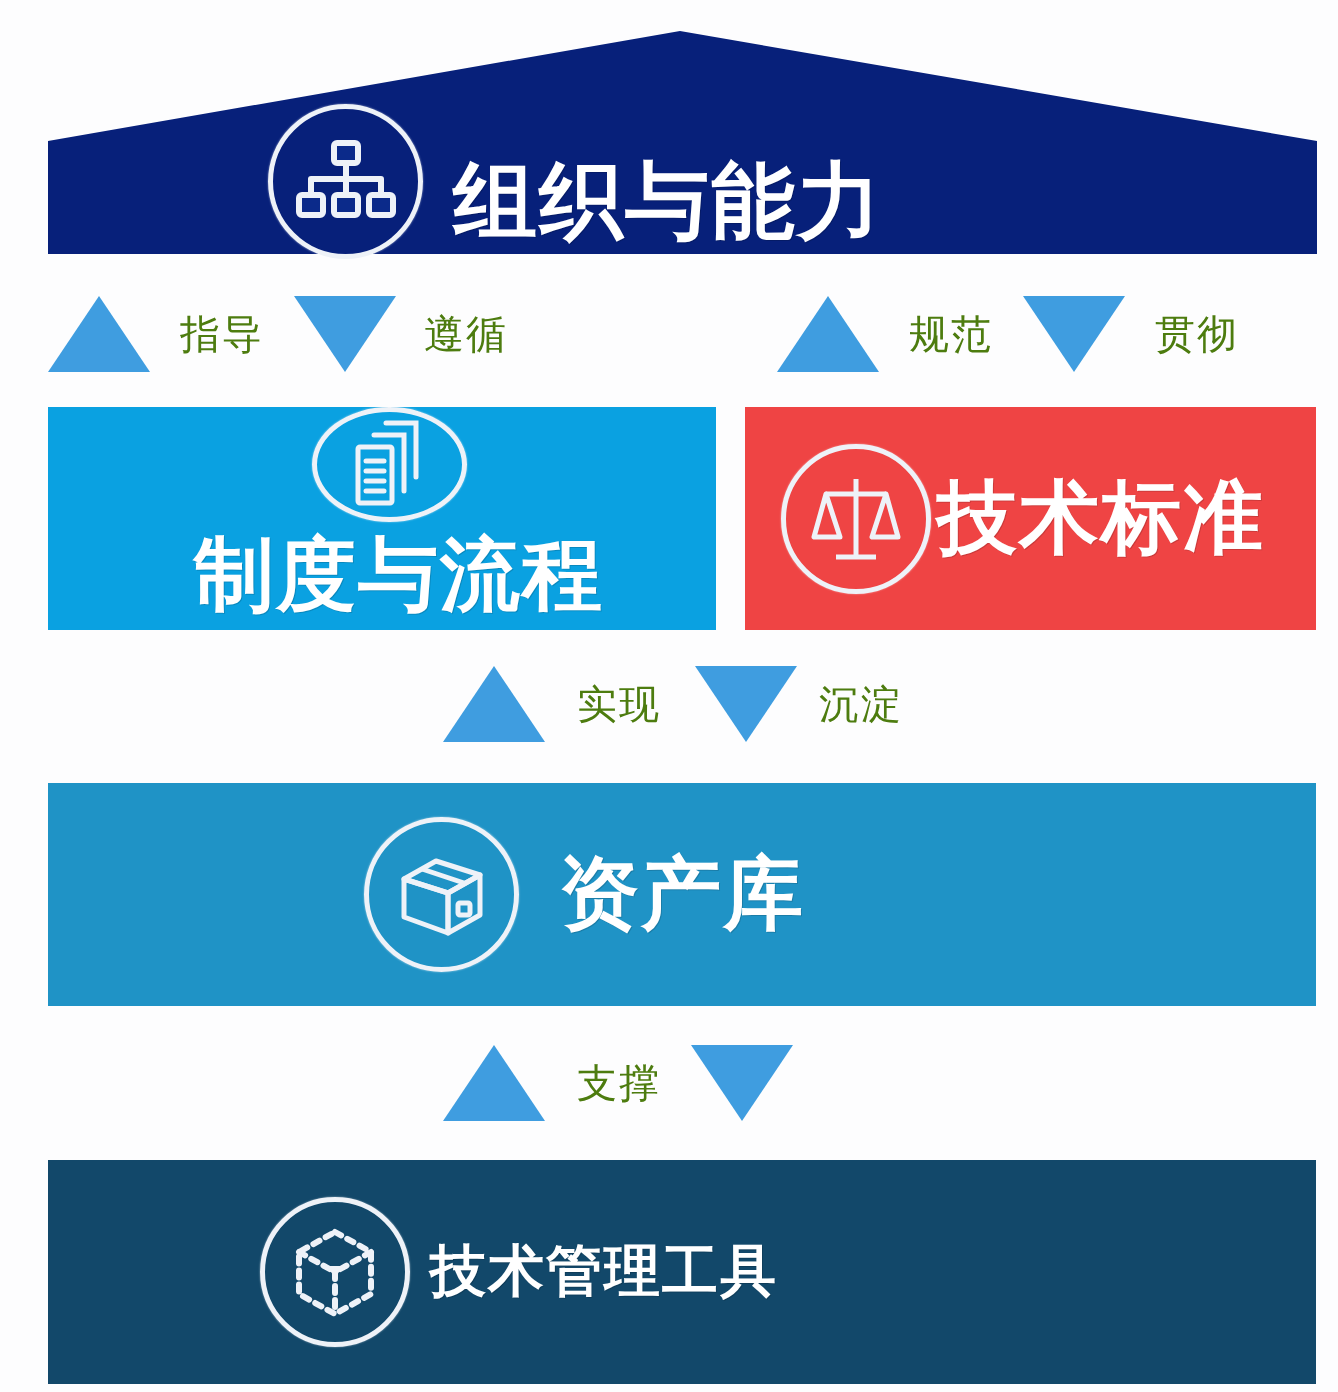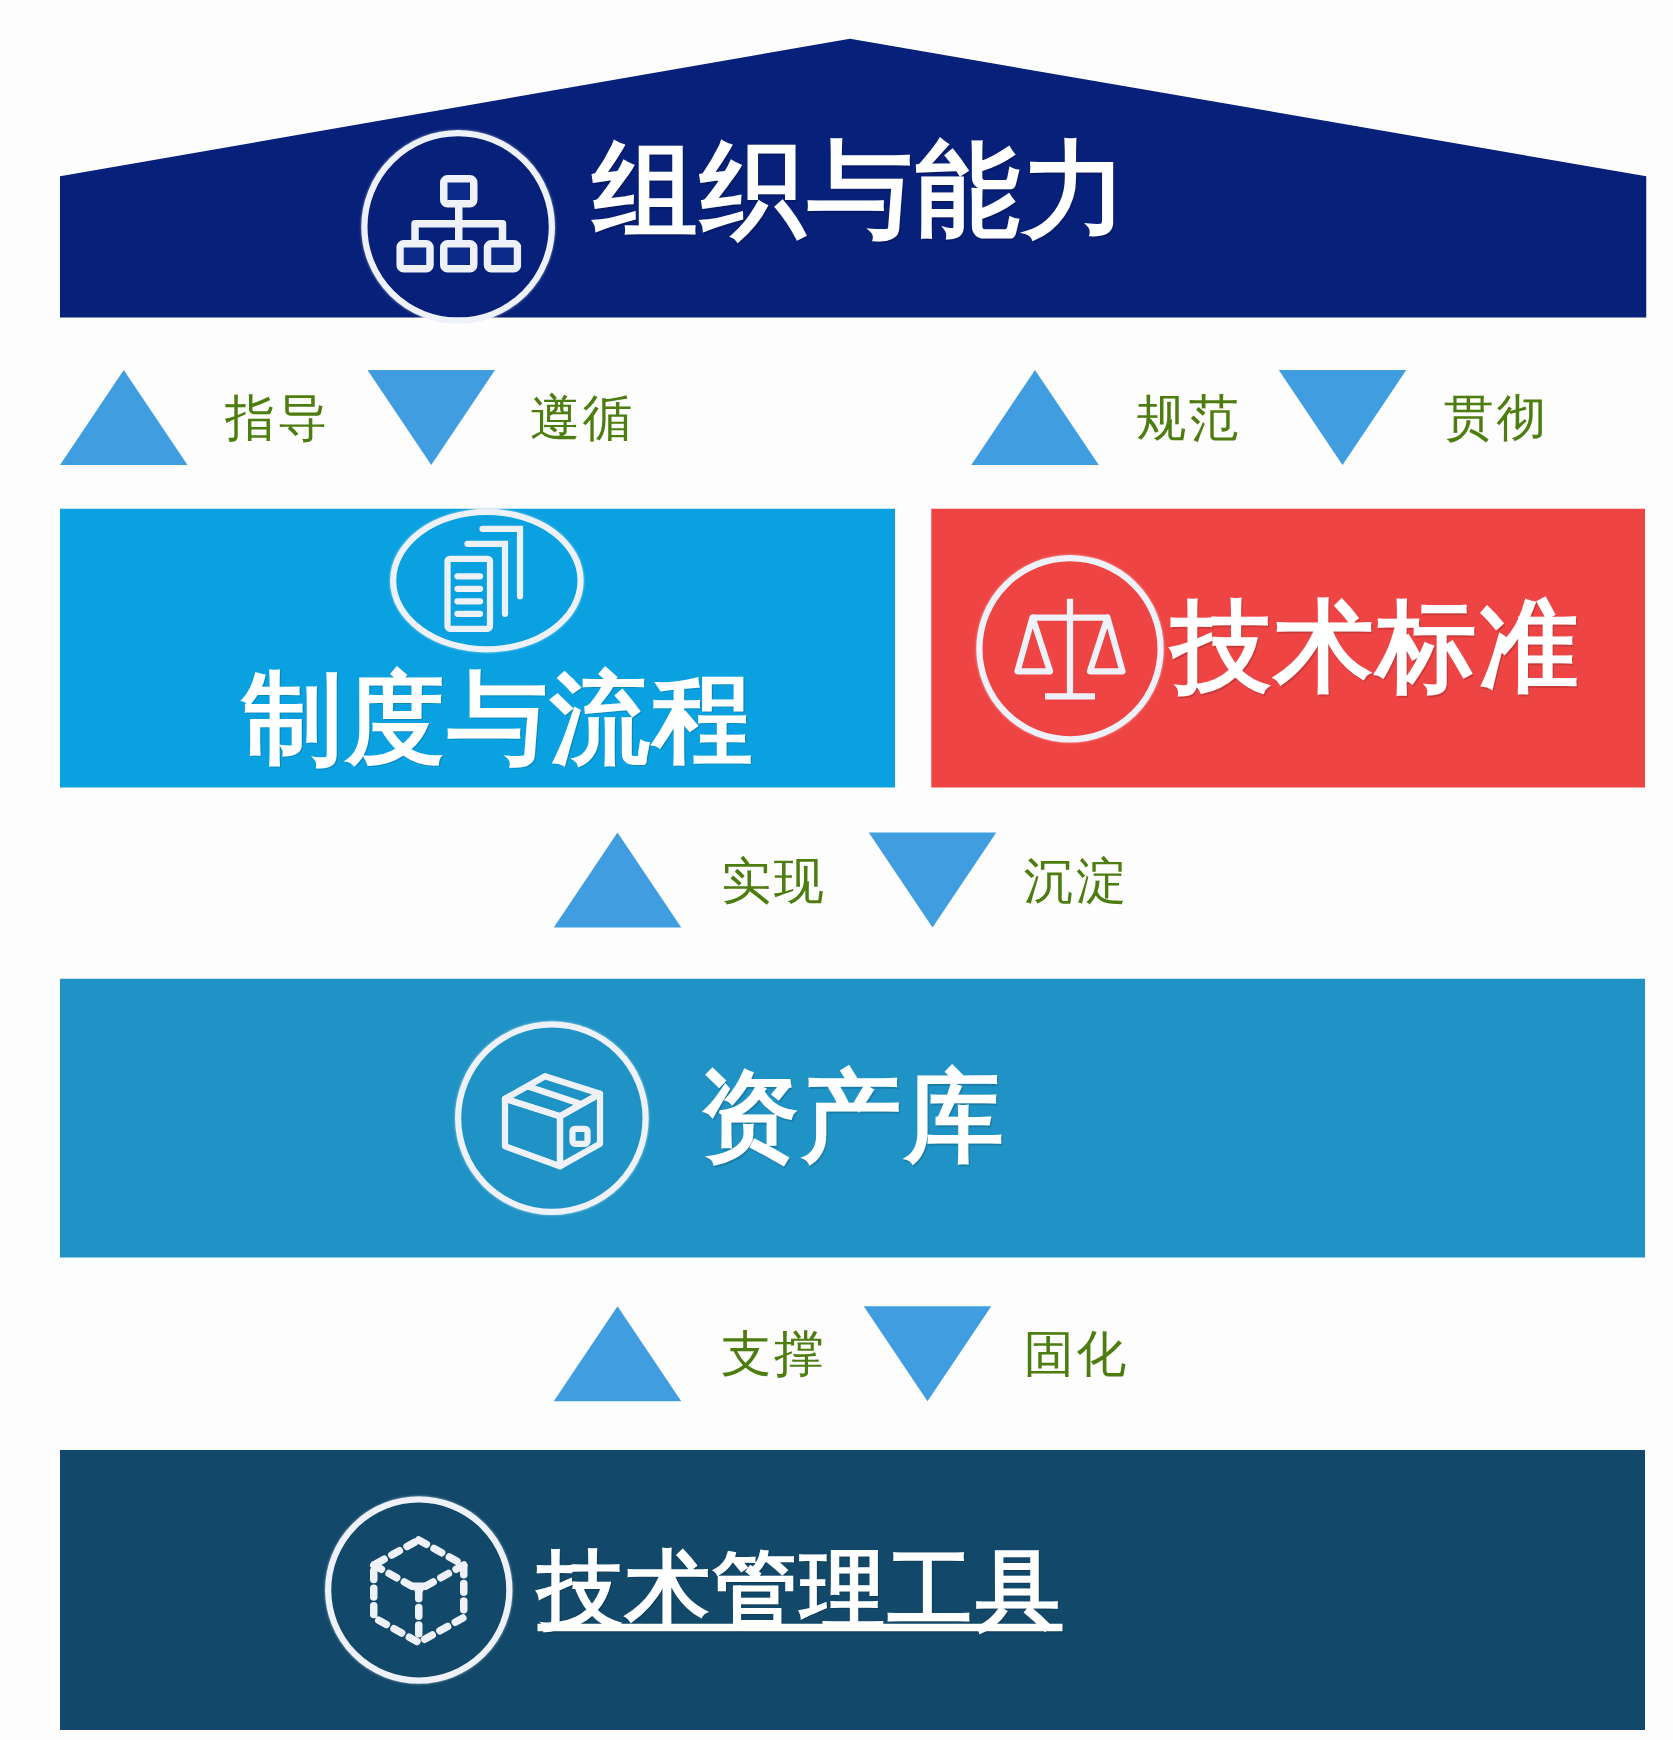--- a/index.html
+++ b/index.html
@@ -1,21 +1,21 @@
 <!DOCTYPE html>
 <html><head>
 <meta charset="utf-8">
 <style>
   * { margin: 0; padding: 0; box-sizing: border-box; }
   html, body { width: 1338px; height: 1392px; background: #fdfdfe; overflow: hidden; }
   body { position: relative; font-family: "DejaVu Sans", "Liberation Sans", sans-serif; }
 
   
   .roof { position: absolute; left: 0; top: 0; width: 1338px; height: 260px; }
-  .roof-content { position: absolute; left: 289px; top: 104px; display: flex; align-items: flex-start; }
+  .roof-content { position: absolute; left: 268px; top: 104px; display: flex; align-items: flex-end; }
 
   
   .icon-circle {
     position: relative;
     border: 5px solid #eef2f8;
     border-radius: 50%;
     display: flex; align-items: center; justify-content: center;
     box-shadow: 0 0 2px rgba(255,255,255,0.6);
   }
   .icon-circle svg { display: block; }
@@ -143,29 +143,28 @@
       </g>
     </svg>
   </div>
   <div class="box-title" style="font-size:80px;margin-left:40px;">资产库</div>
 </div>
 
 <div class="conn" style="left:443px;top:1045px;">
   <div class="tri-up"></div>
   <div class="conn-label" style="margin-left:32px;">支撑</div>
   <div class="tri-down" style="margin-left:30px;"></div>
-  <div class="conn-label" style="margin-left:26px;">固化</div>
 </div>
 
 <div class="box" style="left:48px;top:1160px;width:1268px;height:224px;background:#12486a;">
   <div class="icon-circle" style="width:150px;height:150px;margin-left:212px;">
     <svg width="100" height="100" viewBox="0 0 100 100">
       <g fill="none" stroke="#eef2f8" stroke-width="6" stroke-linecap="round" stroke-dasharray="7 7">
         <polygon points="50,10 86,30 86,72 50,92 14,72 14,30"></polygon>
         <line x1="14" y1="30" x2="50" y2="50"></line>
         <line x1="86" y1="30" x2="50" y2="50"></line>
         <line x1="50" y1="50" x2="50" y2="92"></line>
       </g>
       <polygon points="42,44 58,44 50,56" fill="#eef2f8"></polygon>
     </svg>
   </div>
-  <div class="box-title" style="font-size:68px;margin-left:20px;text-decoration:underline;">技术管理工具</div>
+  <div class="box-title" style="font-size:56px;margin-left:20px;">技术管理工具</div>
 </div>
 
 </body></html>

